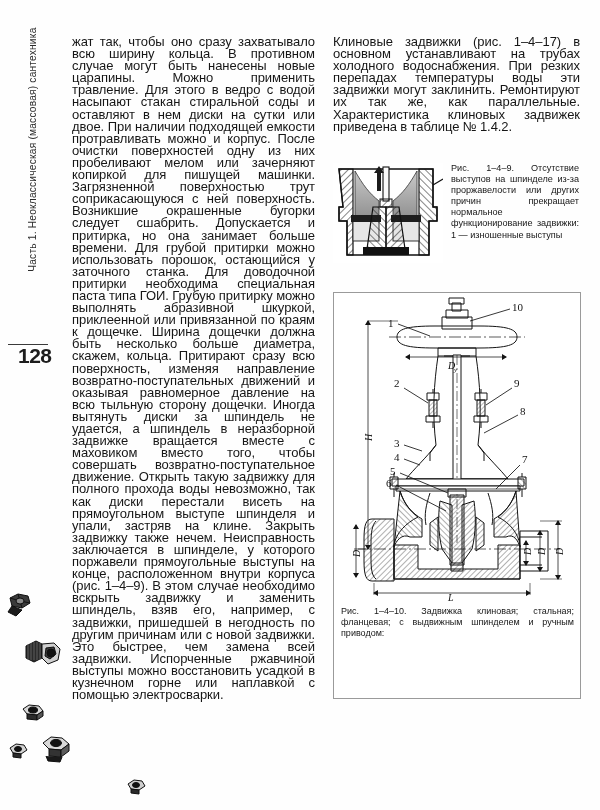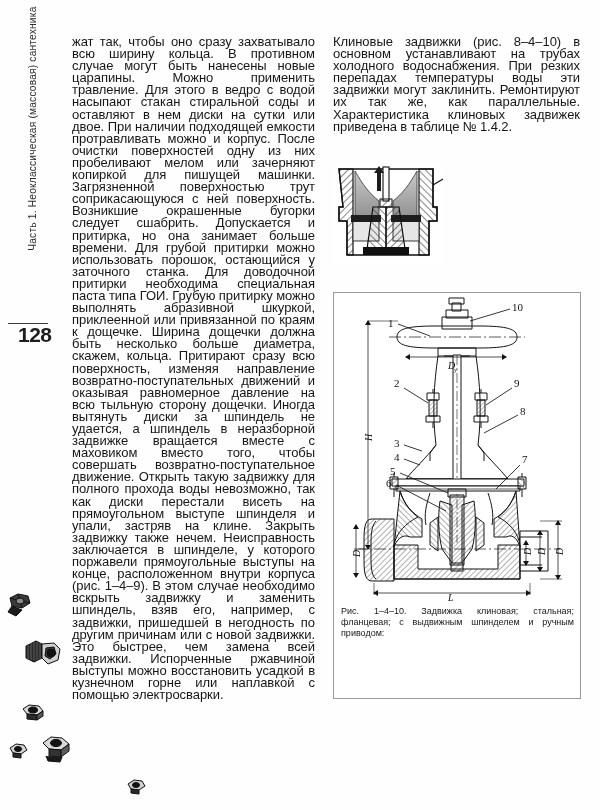--- a/index.html
+++ b/index.html
@@ -21,21 +21,21 @@
     left: 0; top: 0;
     width: 600px;
     height: 810px;
     background: #fefefe;
   }
 
   
   .sidebar {
     position: absolute;
     left: 0;
-    top: 23px;
+    top: 44px;
     width: 62px;
     height: 370px;
     padding-left: 8px;
   }
   .vert-text {
     position: absolute;
     left: -118px;
     top: 128px;
     width: 300px;
     transform: rotate(-90deg);
@@ -158,21 +158,21 @@
     <div class="vert-text">Часть 1.   Неоклассическая (массовая) сантехника</div>
     <div class="sidebar-rule"></div>
     <div class="folio">128</div>
   </div>
 
   <div class="col col-left">
     <p>жат так, чтобы оно сразу захватывало всю ширину кольца. В противном случае могут быть нанесены новые царапины. Можно применить травление. Для этого в ведро с водой насыпают стакан стиральной соды и оставляют в нем диски на сутки или двое. При наличии подходящей емкости протравливать можно и корпус. После очистки поверхностей одну из них пробеливают мелом или зачерняют копиркой для пишущей машинки. Загрязненной поверхностью трут соприкасающуюся с ней поверхность. Возникшие окрашенные бугорки следует сшабрить. Допускается и притирка, но она занимает больше времени. Для грубой притирки можно использовать порошок, остающийся у заточного станка. Для доводочной притирки необходима специальная паста типа ГОИ. Грубую притирку можно выполнять абразивной шкуркой, приклеенной или привязанной по краям к дощечке. Ширина дощечки должна быть несколько больше диаметра, скажем, кольца. Притирают сразу всю поверхность, изменяя направление возвратно-поступательных движений и оказывая равномерное давление на всю тыльную сторону дощечки. Иногда вытянуть диски за шпиндель не удается, а шпиндель в неразборной задвижке вращается вместе с маховиком вместо того, чтобы совершать возвратно-поступательное движение. Открыть такую задвижку для полного прохода воды невозможно, так как диски перестали висеть на прямоугольном выступе шпинделя и упали, застряв на клине. Закрыть задвижку также нечем. Неисправность заключается в шпинделе, у которого поржавели прямоугольные выступы на конце, расположенном внутри корпуса (рис. 1–4–9). В этом случае необходимо вскрыть задвижку и заменить шпиндель, взяв его, например, с задвижки, пришедшей в негодность по другим причинам или с новой задвижки. Это быстрее, чем замена всей задвижки. Испорченные ржавчиной выступы можно восстановить усадкой в кузнечном горне или наплавкой с помощью электросварки.</p>
   </div>
 
   <div class="col col-right-top">
-    <p>Клиновые задвижки (рис. 8–4–10) в основном устанавливают на трубах холодного водоснабжения. При резких перепадах температуры воды эти задвижки могут заклинить. Ремонтируют их так же, как параллельные. Характеристика клиновых задвижек приведена в таблице № 1.4.2.</p>
+    <p>Клиновые задвижки (рис. 1–4–17) в основном устанавливают на трубах холодного водоснабжения. При резких перепадах температуры воды эти задвижки могут заклинить. Ремонтируют их так же, как параллельные. Характеристика клиновых задвижек приведена в таблице № 1.4.2.</p>
   </div>
 
   <div class="fig9-wrap">
     <div class="fig9-img">
       <svg width="110" height="100" viewBox="0 0 110 100">
         <defs>
           <pattern id="hatchA" width="5" height="5" patternUnits="userSpaceOnUse" patternTransform="rotate(45)">
             <line x1="0" y1="0" x2="0" y2="5" stroke="#222" stroke-width="1.1"></line>
           </pattern>
           <pattern id="hatchB" width="5" height="5" patternUnits="userSpaceOnUse" patternTransform="rotate(-45)">
@@ -202,20 +202,23 @@
 
         <path d="M44 10 v18 h4 V10 h3 l-5 -7 l-5 7 z" fill="#1b1b1b"></path>
 
         <path d="M40 44 L53 44 L53 86 L34 86 Z" fill="url(#hatchB)" stroke="#111" stroke-width="1.2"></path>
         <path d="M66 44 L53 44 L53 86 L72 86 Z" fill="url(#hatchA)" stroke="#111" stroke-width="1.2"></path>
         <rect x="30" y="84" width="46" height="8" fill="#111"></rect>
 
         <line x1="100" y1="22" x2="110" y2="16" stroke="#111" stroke-width="1.1"></line>
       </svg>
     </div>
+    <div class="fig9-cap">
+      <p>Рис. 1–4–9. Отсутствие выступов на шпинделе из-за проржавелости или других причин прекращает нормальное функционирование задвижки: 1 — изношенные выступы</p>
+    </div>
   </div>
 
   <div class="fig10-box">
     <svg width="246" height="310" viewBox="0 0 246 310">
       <defs>
         <pattern id="h1" width="4" height="4" patternUnits="userSpaceOnUse" patternTransform="rotate(45)">
           <line x1="0" y1="0" x2="0" y2="4" stroke="#1b1b1b" stroke-width="0.7"></line>
         </pattern>
         <pattern id="h2" width="4" height="4" patternUnits="userSpaceOnUse" patternTransform="rotate(-45)">
           <line x1="0" y1="0" x2="0" y2="4" stroke="#1b1b1b" stroke-width="0.7"></line>

